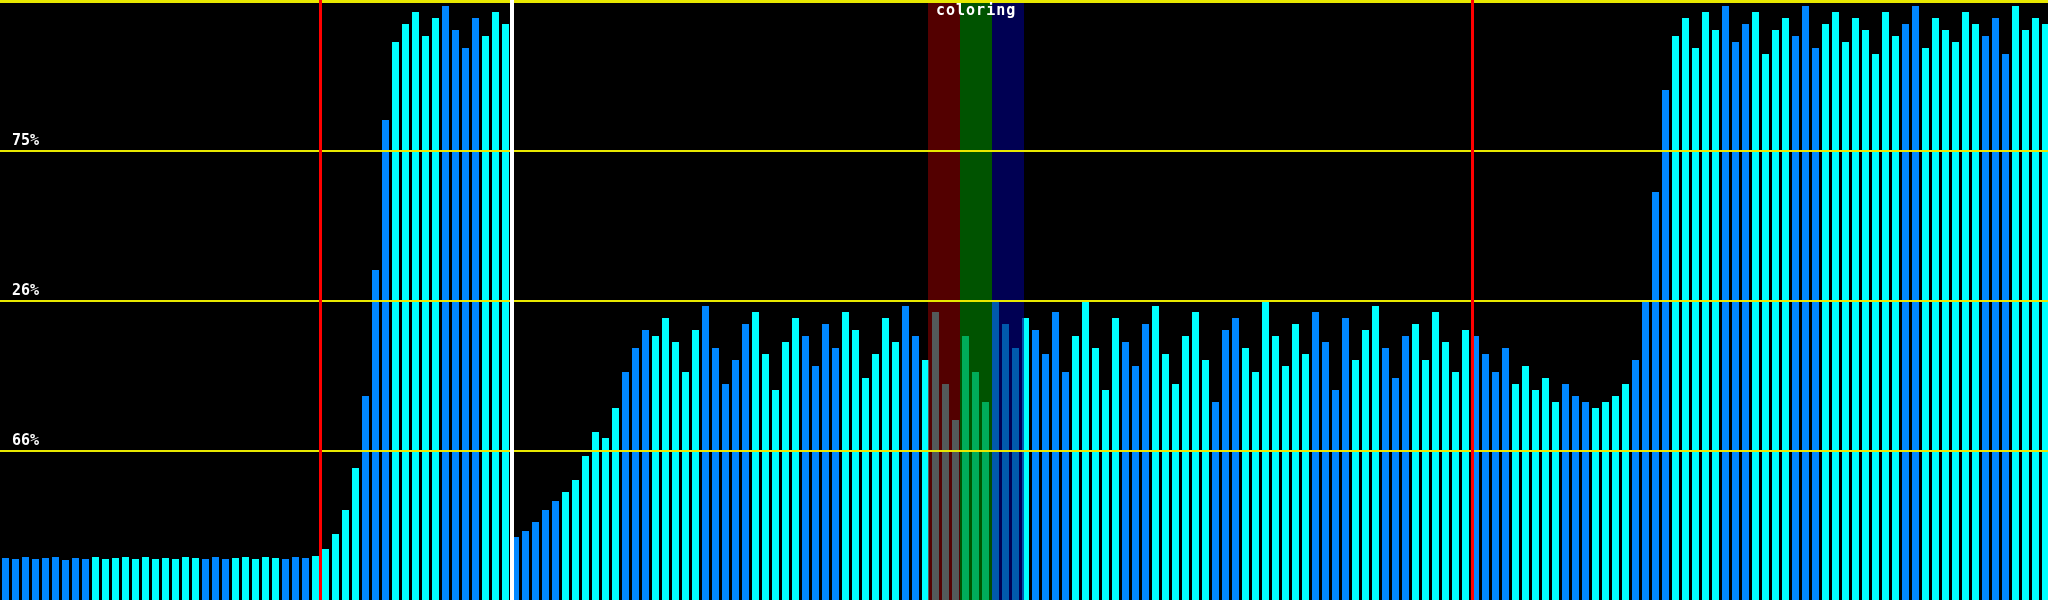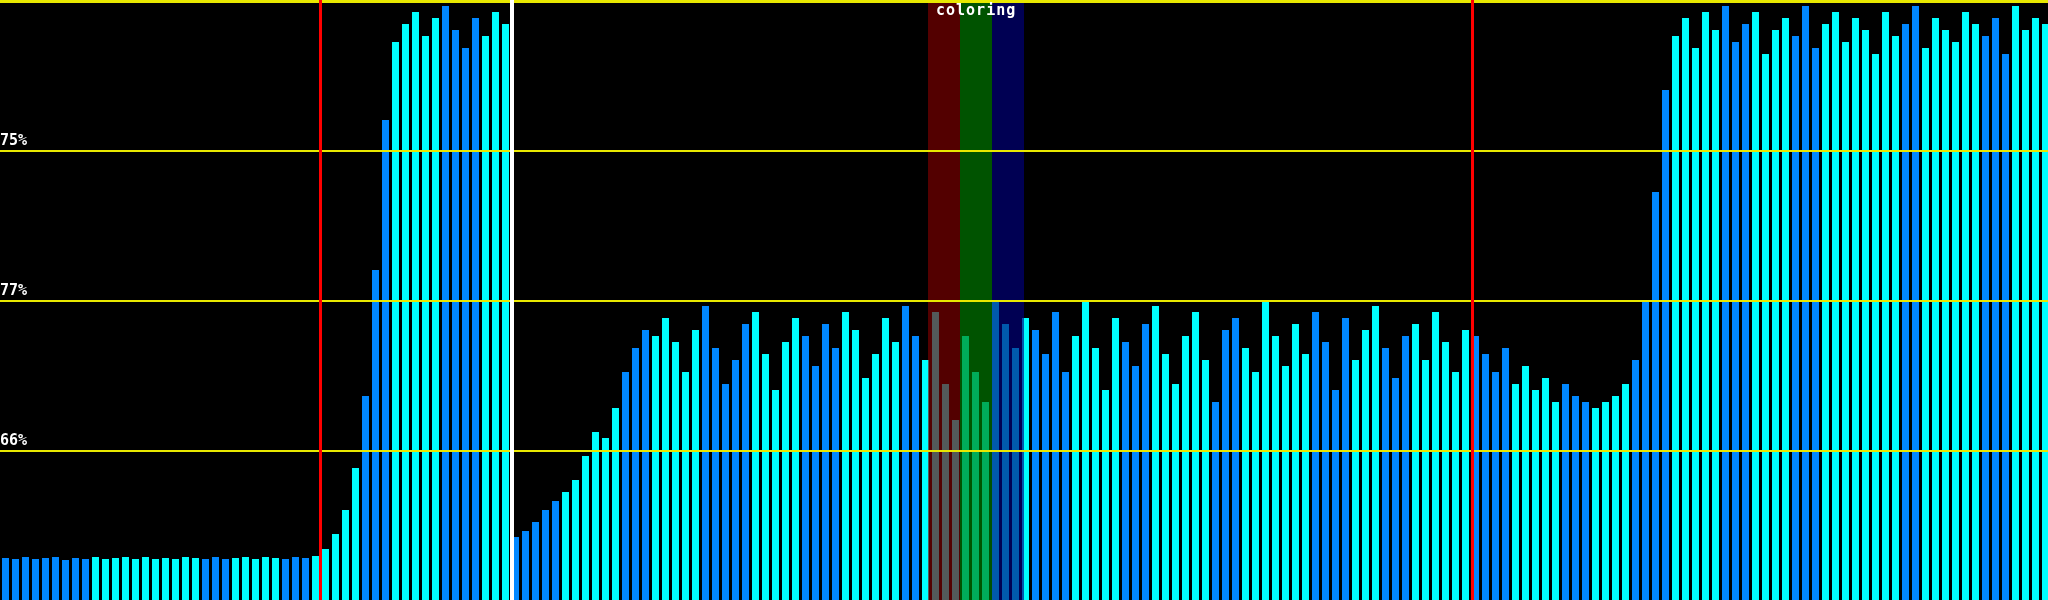--- a/index.html
+++ b/index.html
@@ -9,21 +9,21 @@
     background:#000;
     overflow:hidden;
     font-family:"DejaVu Sans Mono","Liberation Mono",monospace;
   }
   .layer{position:absolute;inset:0;}
   .bar{position:absolute;bottom:0;z-index:1;}
   .band{position:absolute;top:0;bottom:0;z-index:2;}
   .gridline{position:absolute;left:0;right:0;height:2px;z-index:3;}
   .vmarker{position:absolute;top:0;bottom:0;z-index:3;}
   .axis-label{
-    position:absolute;left:0;z-index:4;
+    position:absolute;left:12px;z-index:4;
     color:#fff;font-size:15px;font-weight:bold;line-height:1;
     white-space:nowrap;
   }
   .coloring-label{
     position:absolute;top:3px;z-index:5;
     color:#fff;font-size:15px;font-weight:bold;line-height:1;
     letter-spacing:1px;white-space:nowrap;
   }
 </style>
 </head>
@@ -240,21 +240,21 @@
   <div class="layer" id="bands-layer">
       <div class="band" style="left: 928px; width: 32px; background: rgb(128, 0, 0); opacity: 0.65;"></div>
       <div class="band" style="left: 960px; width: 32px; background: rgb(0, 128, 0); opacity: 0.65;"></div>
       <div class="band" style="left: 992px; width: 32px; background: rgb(0, 0, 128); opacity: 0.65;"></div>
     </div>
   <div class="layer" id="grid-layer">
       <div class="gridline" style="top: 0px; height: 3px; background: rgb(232, 232, 0);"></div>
       <div class="gridline" style="top: 150px; background: rgb(232, 232, 0);"></div>
       <div class="axis-label" style="bottom: calc(75% + 2px); color: rgb(255, 255, 255);">75%</div>
       <div class="gridline" style="top: 300px; background: rgb(232, 232, 0);"></div>
-      <div class="axis-label" style="bottom: calc(50% + 2px); color: rgb(255, 255, 255);">77%</div>
+      <div class="axis-label" style="bottom: calc(50% + 2px); color: rgb(255, 255, 255);">26%</div>
       <div class="gridline" style="top: 450px; background: rgb(232, 232, 0);"></div>
       <div class="axis-label" style="bottom: calc(25% + 2px); color: rgb(255, 255, 255);">66%</div>
     </div>
   <div class="layer" id="markers-layer">
       <div class="vmarker" style="left: 319px; width: 3px; background: rgb(255, 0, 0);"></div>
       <div class="vmarker" style="left: 510px; width: 4px; background: rgb(255, 255, 255);"></div>
       <div class="vmarker" style="left: 1471px; width: 3px; background: rgb(255, 0, 0);"></div>
     </div>
   <div class="coloring-label" style="left: 936px; color: rgb(255, 255, 255); text-align: center;">coloring</div>
 </div>

